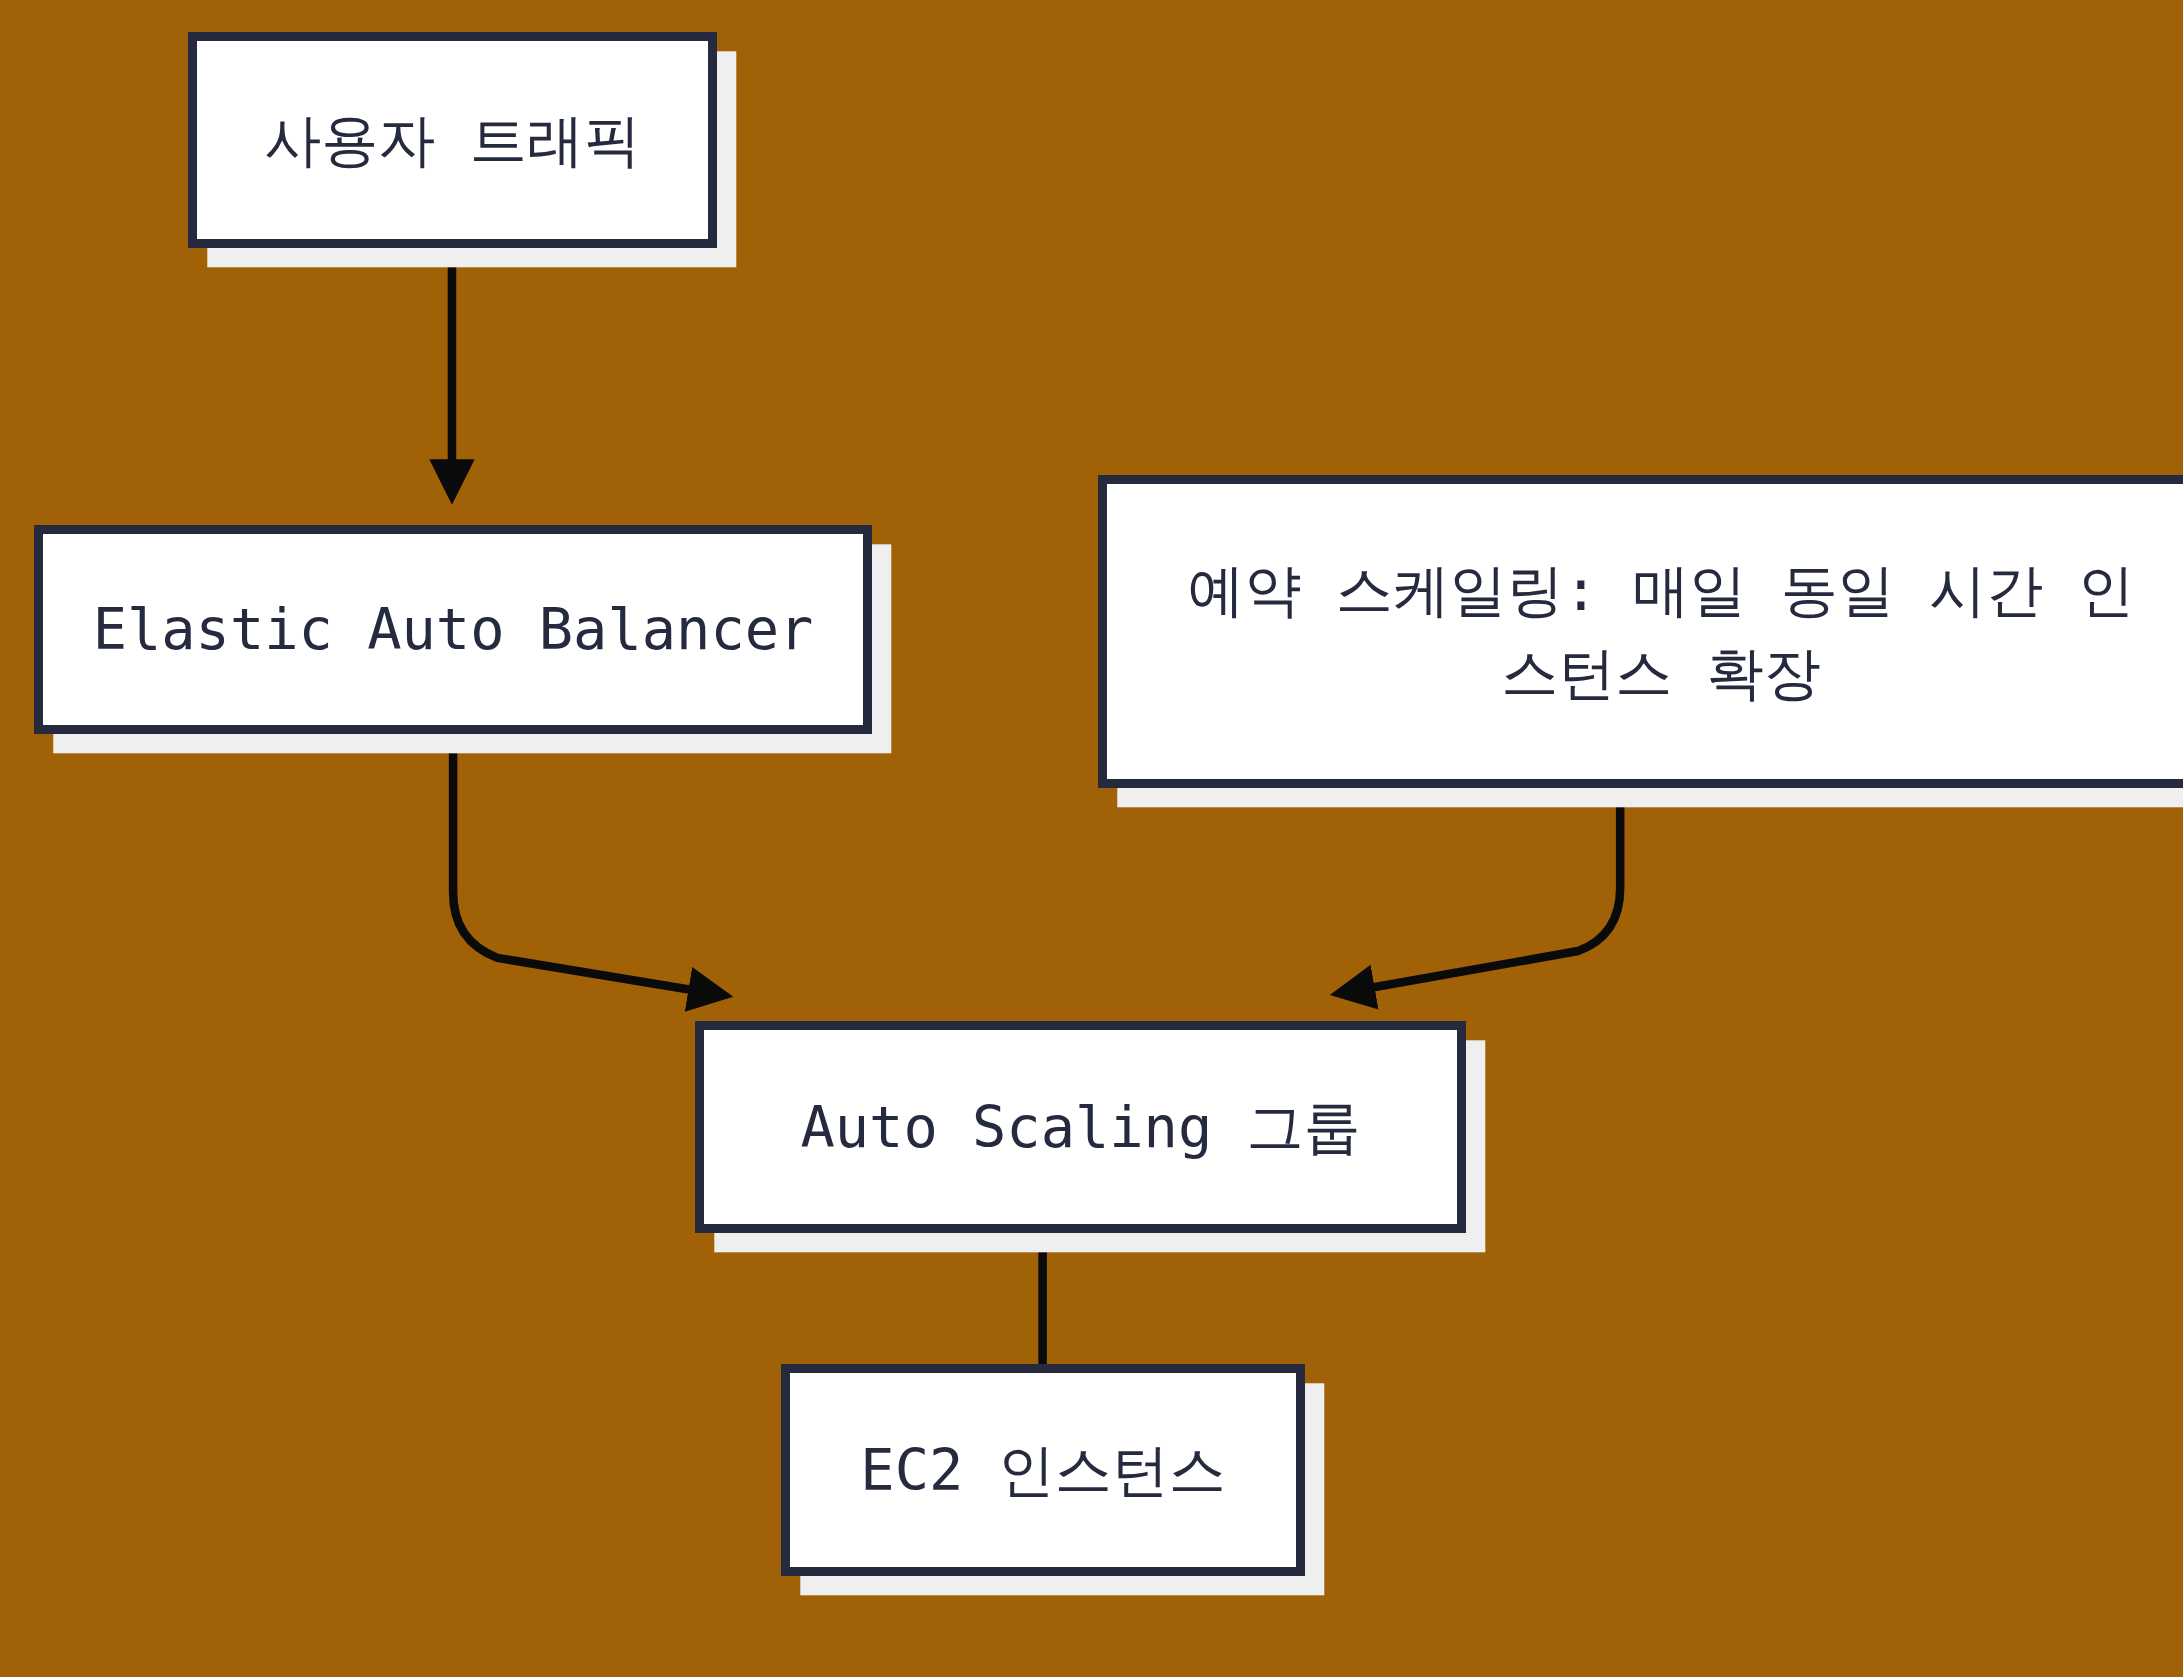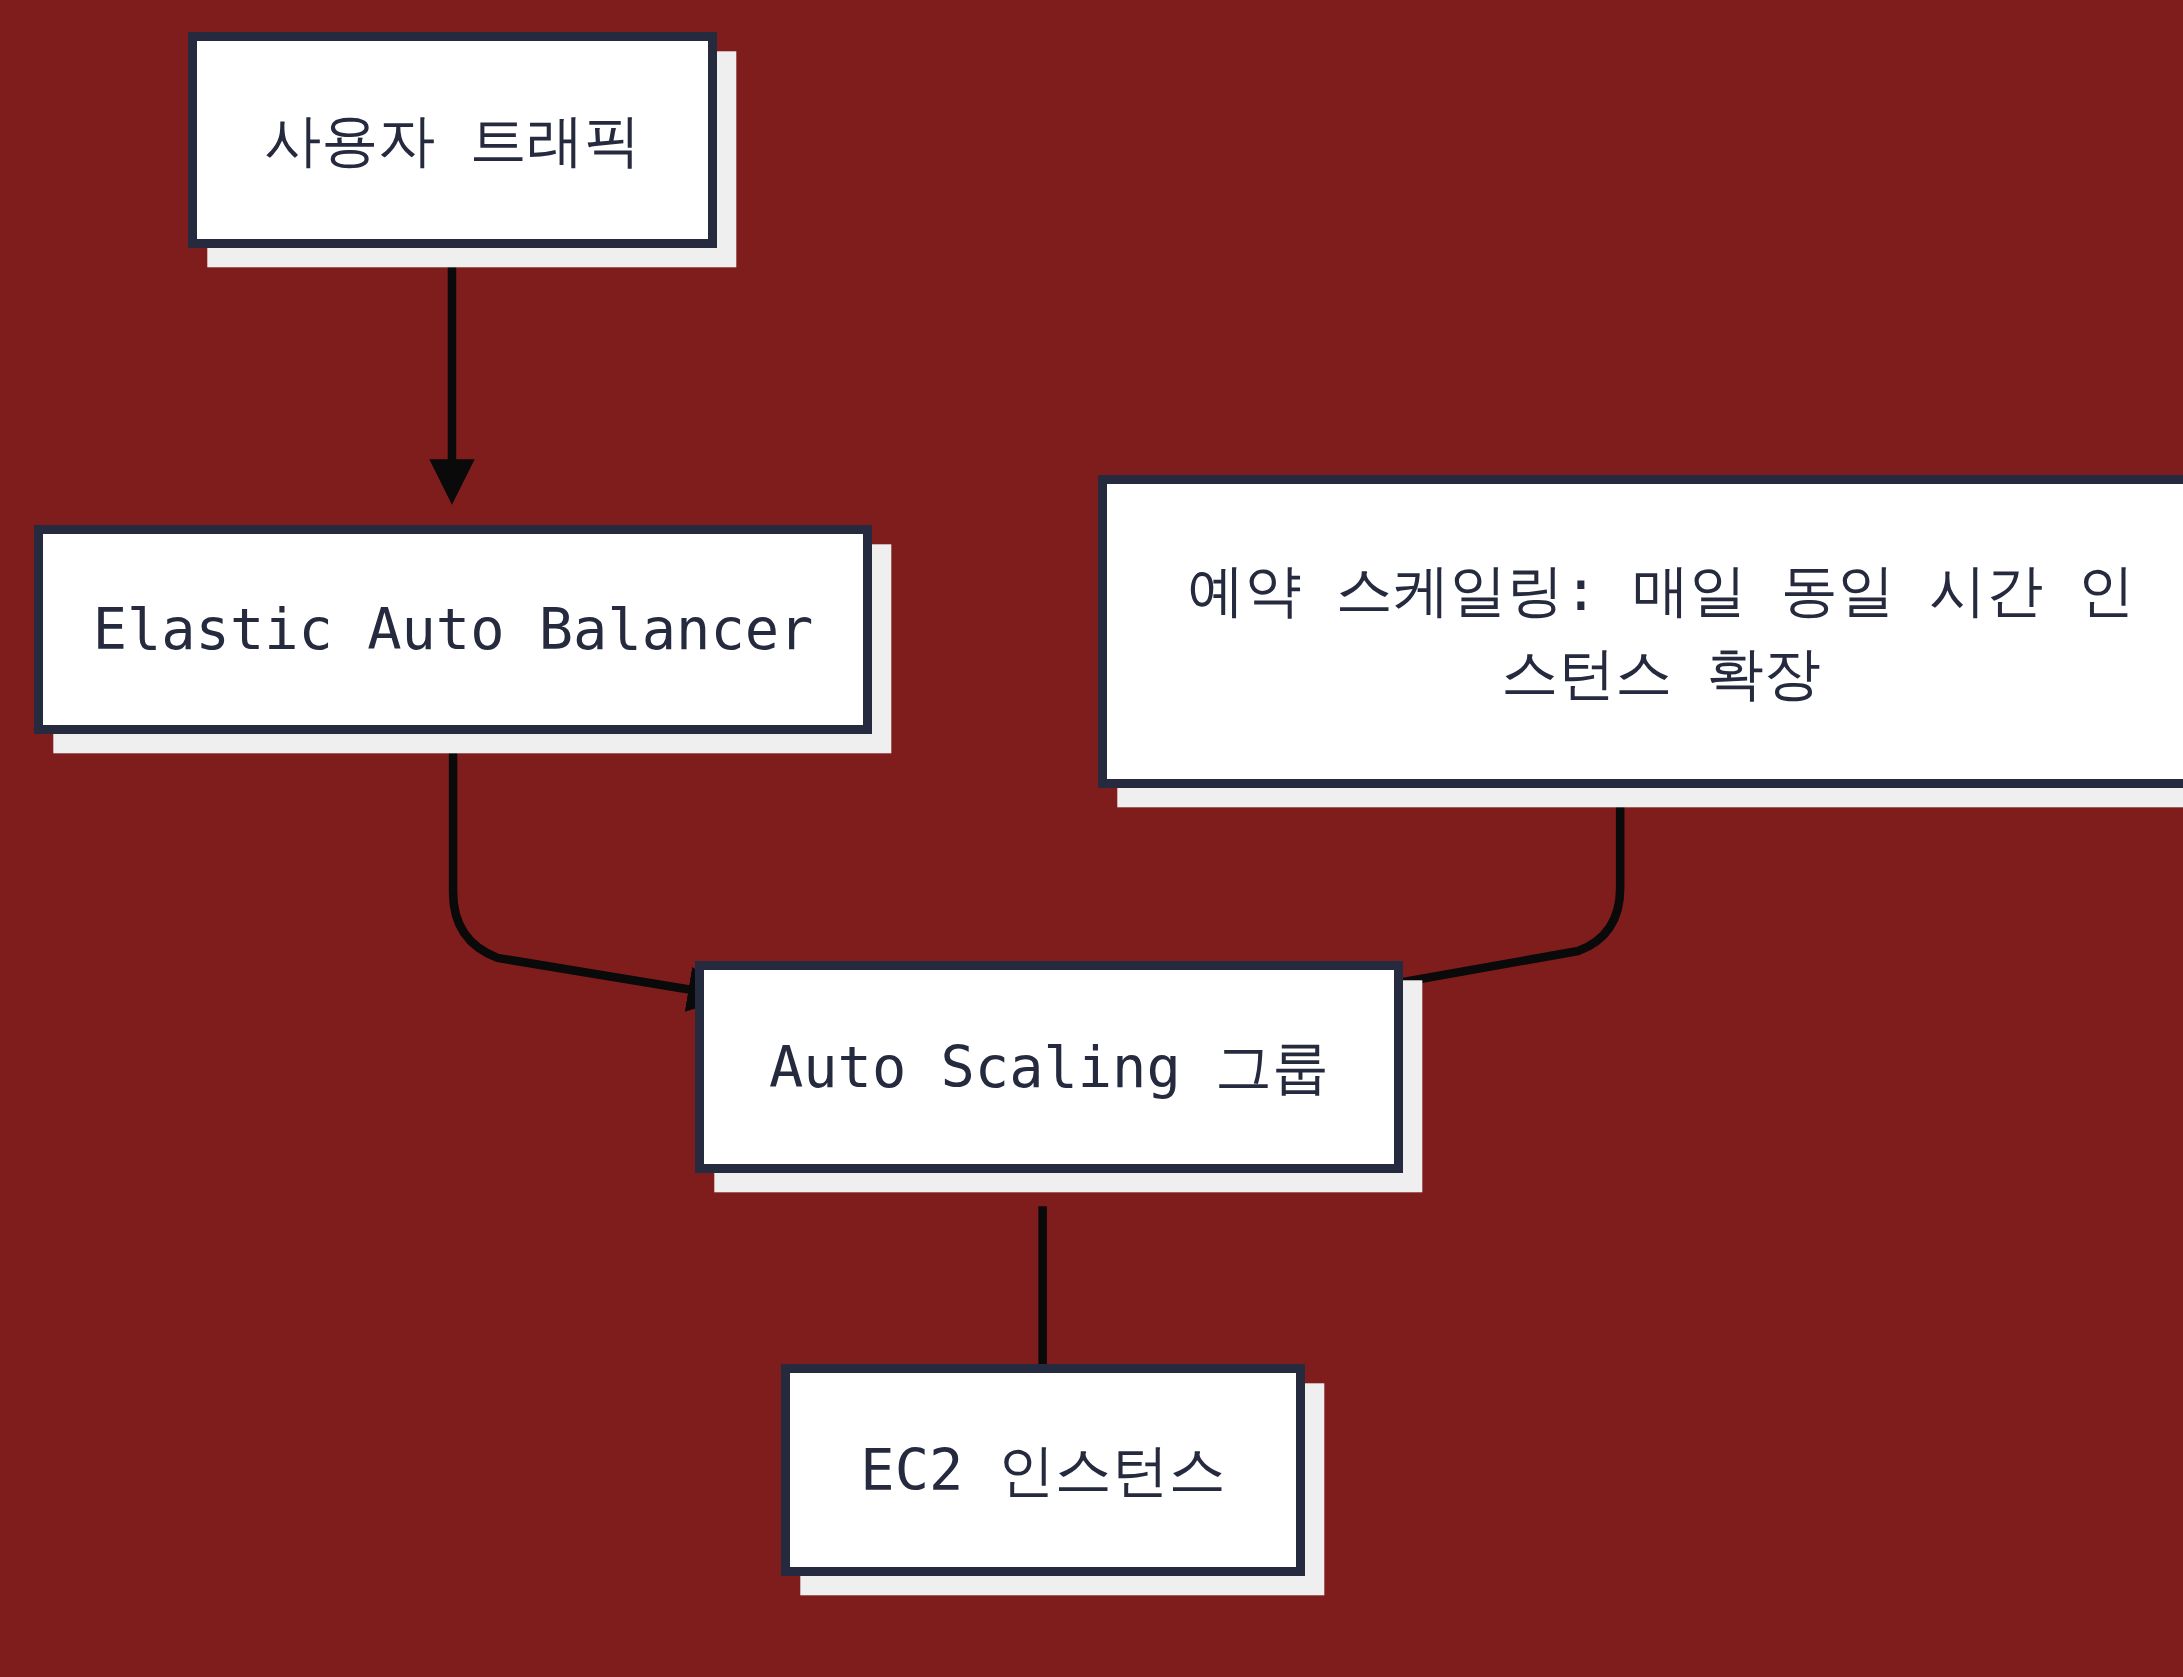--- a/index.html
+++ b/index.html
@@ -10,21 +10,21 @@
   body {
     width: 2183px;
     height: 1677px;
     overflow: hidden;
     font-family: "DejaVu Sans Mono", "DejaVu Sans", "Liberation Sans", sans-serif;
   }
   .canvas {
     position: relative;
     width: 2183px;
     height: 1677px;
-    background: #7f1d1d;
+    background: #a16207;
   }
   .edges-svg {
     position: absolute;
     left: 0;
     top: 0;
     width: 2183px;
     height: 1677px;
     z-index: 1;
   }
   .node {
@@ -42,21 +42,21 @@
     justify-content: center;
     text-align: center;
     z-index: 2;
     padding: 0 17px;
     white-space: nowrap;
   }
   .node .lbl { display: block; }
   #node-user-traffic        { left: 188px;  top: 32px;   width: 529px;  height: 216px; }
   #node-elb                 { left: 34px;   top: 525px;  width: 838px; height: 209px; }
   #node-scheduled-scaling   { left: 1098px; top: 475px;  width: 1126px; height: 313px; }
-  #node-asg                 { left: 695px; top: 961px; width: 708px; height: 212px; }
+  #node-asg                 { left: 695px; top: 1021px; width: 771px; height: 212px; }
   #node-ec2                 { left: 781px; top: 1364px; width: 524px;  height: 212px; }
 </style>
 </head>
 <body>
 
 <div class="canvas">
 
   <svg class="edges-svg" viewBox="0 0 3840 2950" xmlns="http://www.w3.org/2000/svg">
     <defs>
       <marker id="arrowhead" viewBox="0 0 10 10" refX="0.5" refY="5" markerWidth="80" markerHeight="104" orient="auto" markerUnits="userSpaceOnUse">

